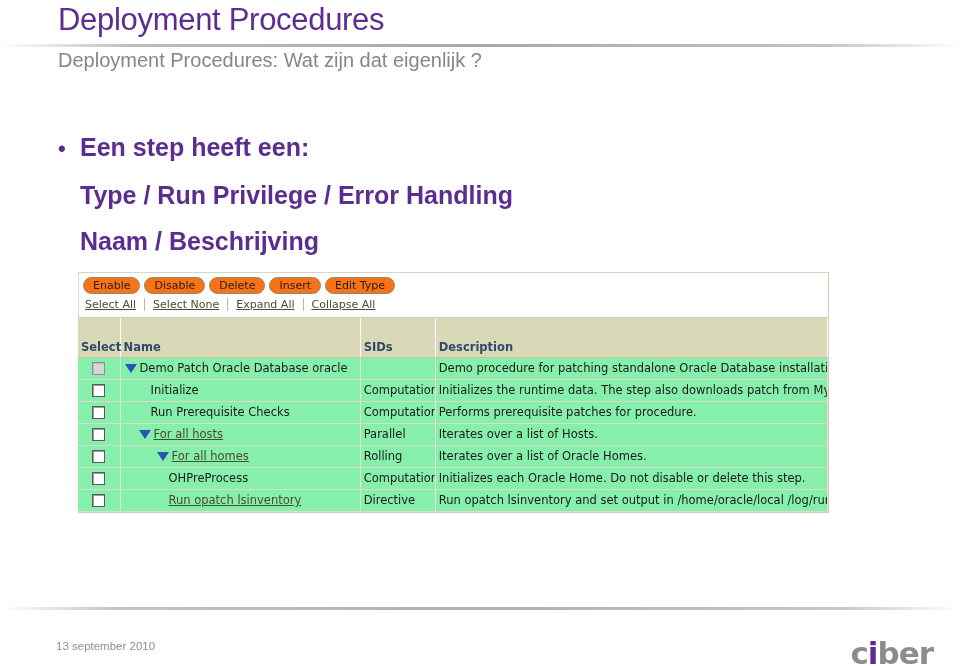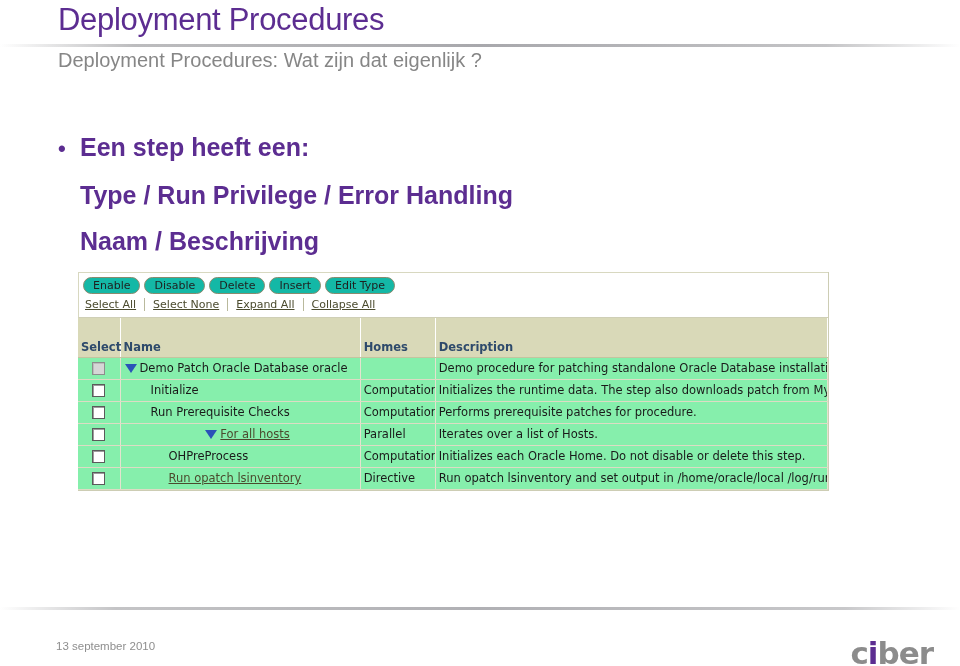--- a/index.html
+++ b/index.html
@@ -93,21 +93,21 @@
     padding: 3px 4px 2px 4px;
     display: flex;
     gap: 4px;
     align-items: center;
     height: 18px;
   }
   .oem-btn {
     display: inline-block;
     border: 1px solid #8a8a6e;
     border-radius: 9px;
-    background: #14b8a6;
+    background: #f97316;
     color: #1f1f1f;
     font-size: 11px;
     line-height: 13px;
     padding: 1px 9px;
     white-space: nowrap;
   }
   .oem-links {
     background: #ffffff;
     border-left: 1px solid #d8d8c0;
     border-bottom: 1px solid #cfcfb6;
@@ -192,21 +192,21 @@
     vertical-align: -1px;
     margin-right: 3px;
   }
   .name-cell { display: flex; align-items: center; }
   .name-link {
     color: #4b4b2e;
     text-decoration: underline;
   }
   .ind-0 { padding-left: 1px; }
   .ind-1 { padding-left: 27px; }
-  .ind-2 { padding-left: 15px; justify-content: center; }
+  .ind-2 { padding-left: 15px; }
   .ind-3 { padding-left: 33px; }
   .ind-4 { padding-left: 45px; }
 
   
   .footer-rule {
     position: absolute;
     left: 0;
     top: 607px;
     width: 960px;
     height: 3px;
@@ -299,21 +299,21 @@
     <colgroup>
       <col style="width:42px">
         <col style="width:240px">
         <col style="width:75px">
         <col style="width:392px">
     </colgroup>
     <thead>
       <tr>
         <th>Select</th>
         <th>Name</th>
-        <th>Homes</th>
+        <th>SIDs</th>
         <th>Description</th>
       </tr>
     </thead>
     <tbody>
         <tr>
           <td class="c-select"><span class="chk disabled"></span></td>
           <td>
             <div class="name-cell ind-0">
               <span class="tri"></span>
               <span>Demo Patch Oracle Database oracle</span>
@@ -352,20 +352,33 @@
           <td class="c-select"><span class="chk"></span></td>
           <td>
             <div class="name-cell ind-2">
               <span class="tri"></span>
               <span class="name-link">For all hosts</span>
             </div>
           </td>
           <td>Parallel</td>
           <td class="c-desc">
             <div>Iterates over a list of Hosts.</div>
+          </td>
+        </tr>
+        <tr>
+          <td class="c-select"><span class="chk"></span></td>
+          <td>
+            <div class="name-cell ind-3">
+              <span class="tri"></span>
+              <span class="name-link">For all homes</span>
+            </div>
+          </td>
+          <td>Rolling</td>
+          <td class="c-desc">
+            <div>Iterates over a list of Oracle Homes.</div>
           </td>
         </tr>
         <tr>
           <td class="c-select"><span class="chk"></span></td>
           <td>
             <div class="name-cell ind-4">
               <span>OHPreProcess</span>
             </div>
           </td>
           <td>Computational</td>

